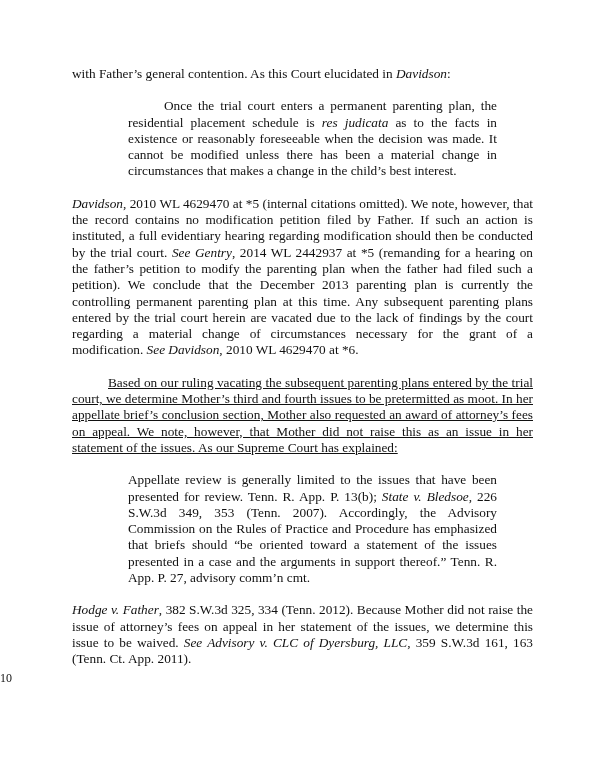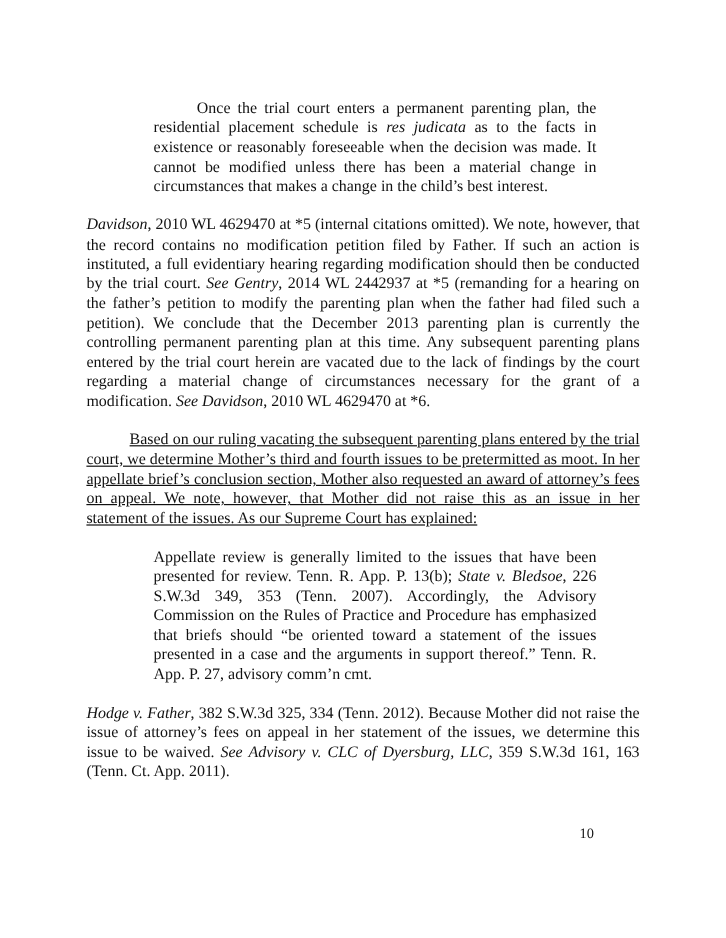--- a/index.html
+++ b/index.html
@@ -34,33 +34,34 @@
     margin-right: 36px;
     text-align: justify;
   }
   .blockquote.first-indent { text-indent: 36px; }
   .heading {
     text-align: center;
     margin-top: 16px;
   }
   .page-number {
     position: absolute;
-    top: 686px;
+    top: 670px;
     left: 0;
     width: 495px;
-    text-align: right;
+    text-align: left;
     font-size: 12px;
   }
   i { font-style: italic; }
 </style>
 </head>
 <body>
 
 <div class="page">
 
+  <p><span>with Father’s general contention.  As this Court elucidated in </span><i>Davidson</i><span>:</span></p>
 
   <p class="blockquote first-indent para-gap"><span>Once the trial court enters a permanent parenting plan, the residential placement schedule is </span><i>res judicata</i><span> as to the facts in existence or reasonably foreseeable when the decision was made.  It cannot be modified unless there has been a material change in circumstances that makes a change in the child’s best interest.</span></p>
 
   <p class="para-gap"><i>Davidson</i><span>, 2010 WL 4629470 at *5 (internal citations omitted).  We note, however, that the record contains no modification petition filed by Father.  If such an action is instituted, a full evidentiary hearing regarding modification should then be conducted by the trial court.  </span><i>See Gentry</i><span>, 2014 WL 2442937 at *5 (remanding for a hearing on the father’s petition to modify the parenting plan when the father had filed such a petition).  We conclude that the December 2013 parenting plan is currently the controlling permanent parenting plan at this time.  Any subsequent parenting plans entered by the trial court herein are vacated due to the lack of findings by the court regarding a material change of circumstances necessary for the grant of a modification.  </span><i>See Davidson</i><span>, 2010 WL 4629470 at *6.</span></p>
 
 
   <p class="indent para-gap">Based on our ruling vacating the subsequent parenting plans entered by the trial court, we determine Mother’s third and fourth issues to be pretermitted as moot.  In her appellate brief’s conclusion section, Mother also requested an award of attorney’s fees on appeal.  We note, however, that Mother did not raise this as an issue in her statement of the issues.  As our Supreme Court has explained:</p>
 
   <p class="blockquote para-gap"><span>Appellate review is generally limited to the issues that have been presented for review.  Tenn. R. App. P. 13(b); </span><i>State v. Bledsoe</i><span>, 226 S.W.3d 349, 353 (Tenn. 2007).  Accordingly, the Advisory Commission on the Rules of Practice and Procedure has emphasized that briefs should “be oriented toward a statement of the issues presented in a case and the arguments in support thereof.”  Tenn. R. App. P. 27, advisory comm’n cmt.</span></p>
 

